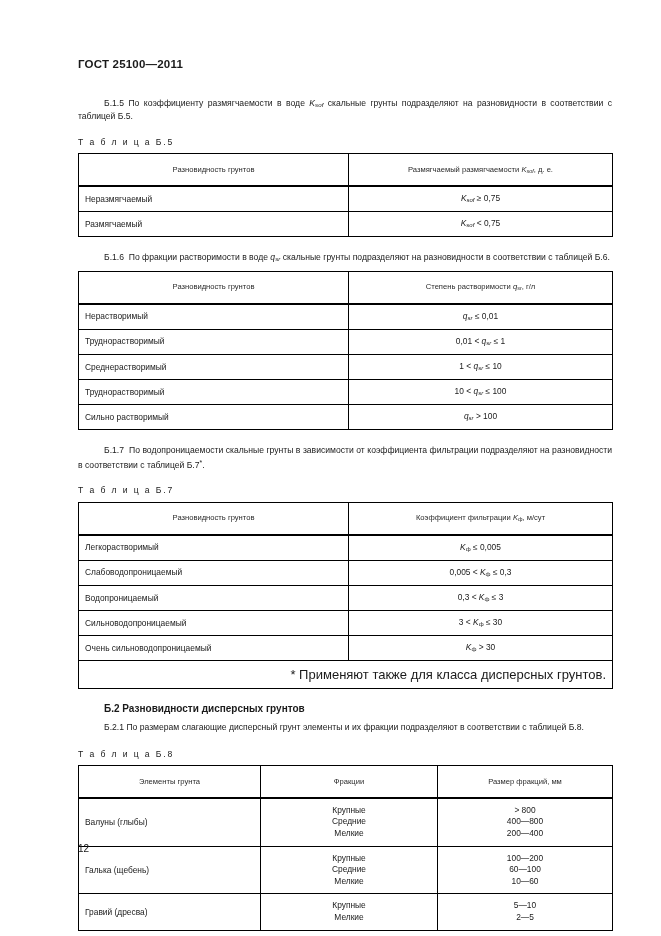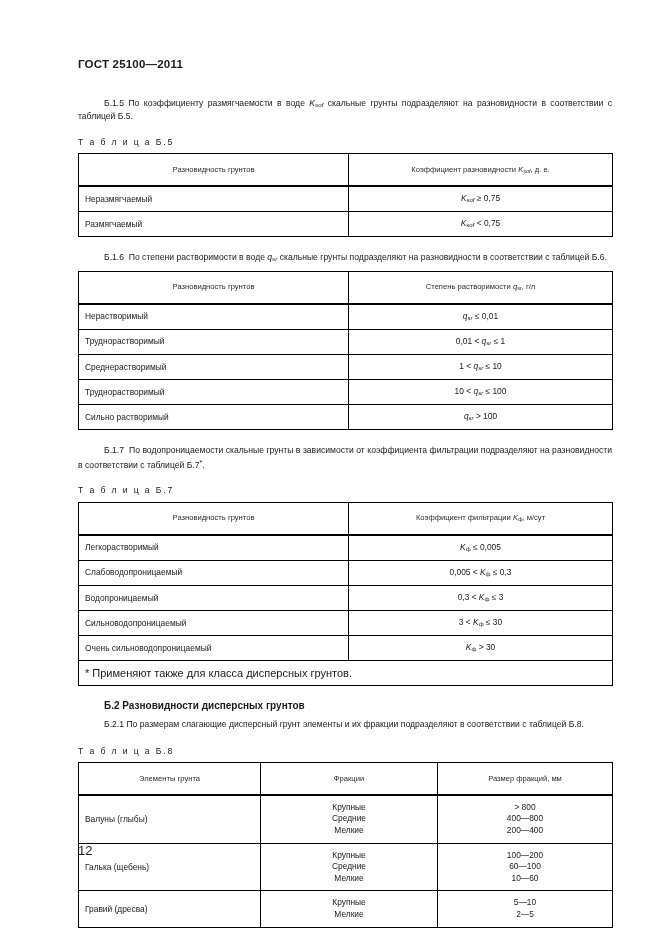--- a/index.html
+++ b/index.html
@@ -101,23 +101,23 @@
     text-align: center;
     padding: 5px 4px;
     line-height: 1.3;
   }
   td.cell-multi {
     text-align: center;
     padding: 6px 4px;
     line-height: 1.38;
   }
   td.footnote {
-    text-align: left;
+    text-align: right;
     padding: 5px 4px 5px 36px;
-    font-size: 11px;
+    font-size: 13px;
     border-top: 1px solid #000;
   }
 
   
   i.sym { font-style: italic; }
   .sub {
     font-size: 0.72em;
     vertical-align: -0.22em;
     font-style: italic;
     letter-spacing: 0;
@@ -131,21 +131,21 @@
     font-size: 0.8em;
     vertical-align: 0.38em;
   }
   .nowrap { white-space: nowrap; }
 
   
   .page-number {
     position: absolute;
     left: 78px;
     top: 838px;
-    font-size: 13px;
+    font-size: 10px;
     line-height: 1;
   }
 
   .multiline { white-space: pre-line; }
 </style>
 </head>
 <body>
 
 <div class="page">
   <div class="content">
@@ -157,36 +157,36 @@
     <div class="tbl-caption">Т а б л и ц а  Б.5</div>
 
     <table class="std">
       <colgroup>
           <col style="width:270px">
           <col style="width:264px">
         </colgroup>
       <thead>
         <tr>
           <th>Разновидность грунтов</th>
-          <th><span>Коэффициент разновидности</span>&nbsp;<i class="sym">K</i><span class="sub">sof</span><span>, д. е.</span></th>
+          <th><span>Размягчаемый размягчаемости</span>&nbsp;<i class="sym">K</i><span class="sub">sof</span><span>, д. е.</span></th>
         </tr>
       </thead>
       <tbody>
         <tr class="first-body">
           <td class="cell-left">Неразмягчаемый</td>
           <td class="cell-center"><span class="nowrap"><i class="sym">K</i><span class="sub">sof</span><span> ≥ 0,75</span></span></td>
         </tr>
         <tr>
           <td class="cell-left">Размягчаемый</td>
           <td class="cell-center"><span class="nowrap"><i class="sym">K</i><span class="sub">sof</span><span> &lt; 0,75</span></span></td>
         </tr>
       </tbody>
     </table>
 
-    <p class="para" style="margin-top:14px;"><span>Б.1.6</span>&nbsp;&nbsp;<span>По степени растворимости в воде</span>&nbsp;<i class="sym">q</i><span class="sub">sr</span>&nbsp;<span>скальные грунты подразделяют на разновидности в соответствии с таблицей Б.6.</span></p>
+    <p class="para" style="margin-top:14px;"><span>Б.1.6</span>&nbsp;&nbsp;<span>По фракции растворимости в воде</span>&nbsp;<i class="sym">q</i><span class="sub">sr</span>&nbsp;<span>скальные грунты подразделяют на разновидности в соответствии с таблицей Б.6.</span></p>
 
 
     <table class="std">
       <colgroup>
           <col style="width:270px">
           <col style="width:264px">
         </colgroup>
       <thead>
         <tr>
           <th>Разновидность грунтов</th>

